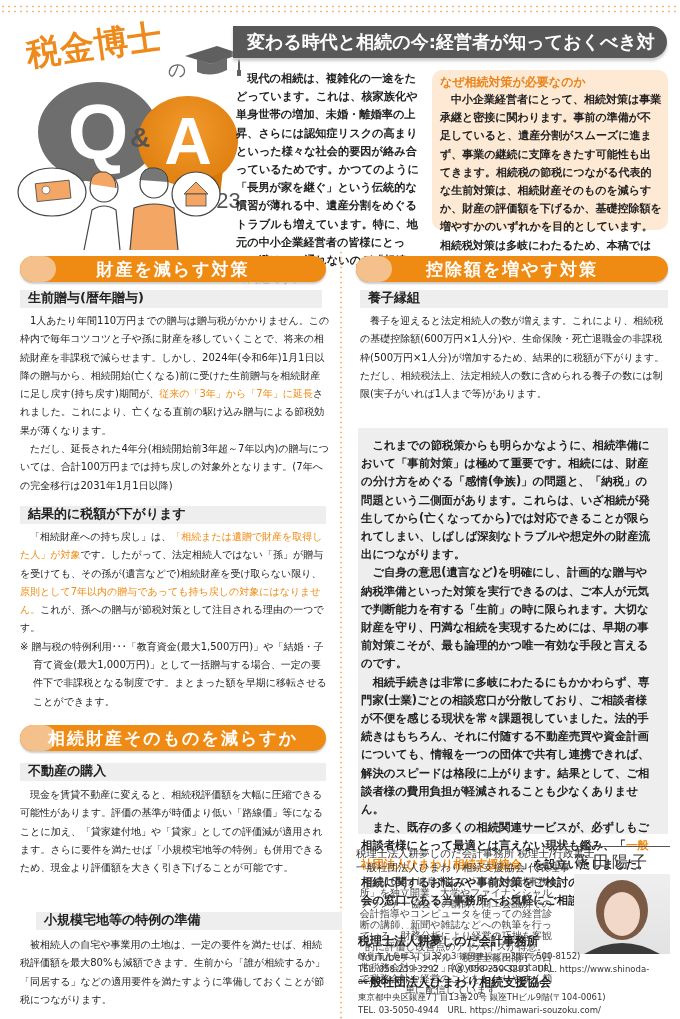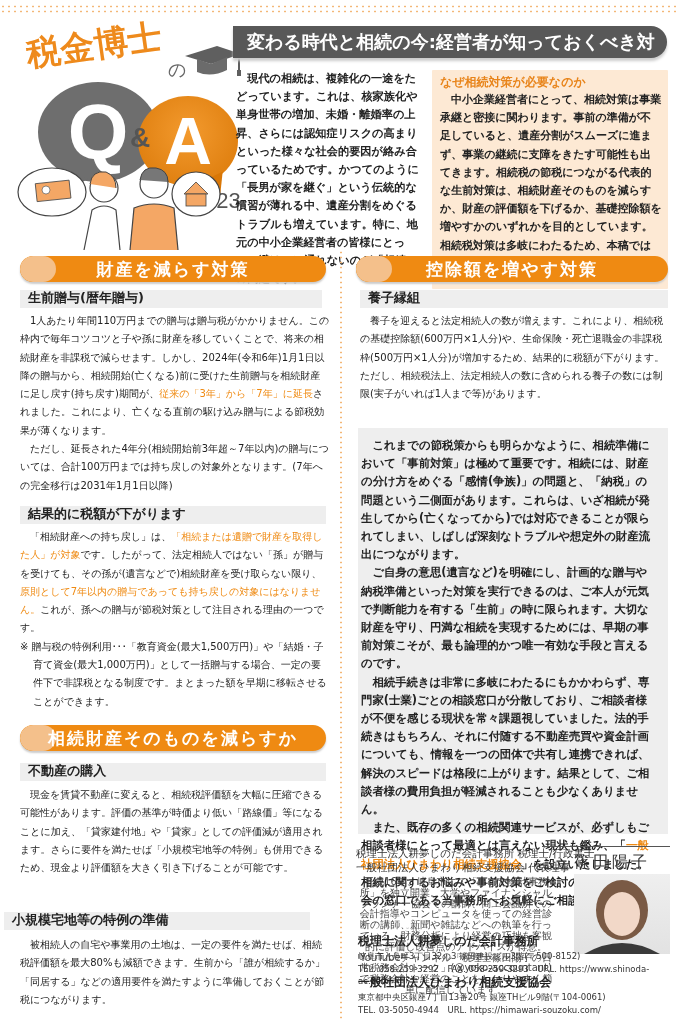--- a/index.html
+++ b/index.html
@@ -50,22 +50,22 @@
     font-size: 18px; font-weight: bold; line-height: 32px; padding-left: 14px;
     box-shadow: 0 3px 3px #ccc;
   }
 
   .intro {
     position: absolute; left: 236px; top: 70px; width: 186px;
     font-size: 11.2px; line-height: 18.2px; font-weight: bold; color: #222;
     text-indent: 1em;
   }
   .why-box {
-    position: absolute; left: 432px; top: 70px; width: 236px; height: 219px;
-    background: #fde9d4; border-radius: 1px; padding: 3px 6px 0 8px;
+    position: absolute; left: 432px; top: 70px; width: 236px; height: 160px;
+    background: #fde9d4; border-radius: 10px; padding: 3px 6px 0 8px;
   }
   .why-title { color: #e8841a; font-size: 12px; font-weight: bold; line-height: 18px; }
   .why-body { font-size: 11px; line-height: 18.2px; font-weight: bold; color: #222; text-indent: 1em; }
 
   
   .pill {
     position: absolute; height: 26px; border-radius: 13px;
     background: #ef8a12; color: #fff; font-size: 17px; font-weight: bold;
     text-align: center; line-height: 26px; letter-spacing: 2px;
     box-shadow: 0 2px 2px #ccc; overflow: hidden;
@@ -180,21 +180,21 @@
 </div>
 
 <div class="pill" style="left:20px; top:725px; width:306px;">
   <div class="pill-dot"></div>
   <span class="lbl">相続財産そのものを減らすか</span>
 </div>
 <div class="subhead" style="left:20px; top:763px; width:306px;">不動産の購入</div>
 <div class="para" style="left:20px; top:786px; width:310px;">
   <p>現金を賃貸不動産に変えると、相続税評価額を大幅に圧縮できる可能性があります。評価の基準が時価より低い「路線価」等になることに加え、「貸家建付地」や「貸家」としての評価減が適用されます。さらに要件を満たせば「小規模宅地等の特例」も併用できるため、現金より評価額を大きく引き下げることが可能です。</p>
 </div>
-<div class="subhead" style="left:4px; top:912px; width:306px;">小規模宅地等の特例の準備</div>
+<div class="subhead" style="left:36px; top:912px; width:306px;">小規模宅地等の特例の準備</div>
 <div class="para" style="left:20px; top:936px; width:310px;">
   <p>被相続人の自宅や事業用の土地は、一定の要件を満たせば、相続税評価額を最大80%も減額できます。生前から「誰が相続するか」「同居する」などの適用要件を満たすように準備しておくことが節税につながります。</p>
 </div>
 
 <div class="pill" style="left:356px; top:256px; width:312px;">
   <div class="pill-dot"></div>
   <span class="lbl">控除額を増やす対策</span>
 </div>
 <div class="subhead" style="left:360px; top:290px; width:308px;">養子縁組</div>
 <div class="para" style="left:360px; top:312px; width:310px;">

